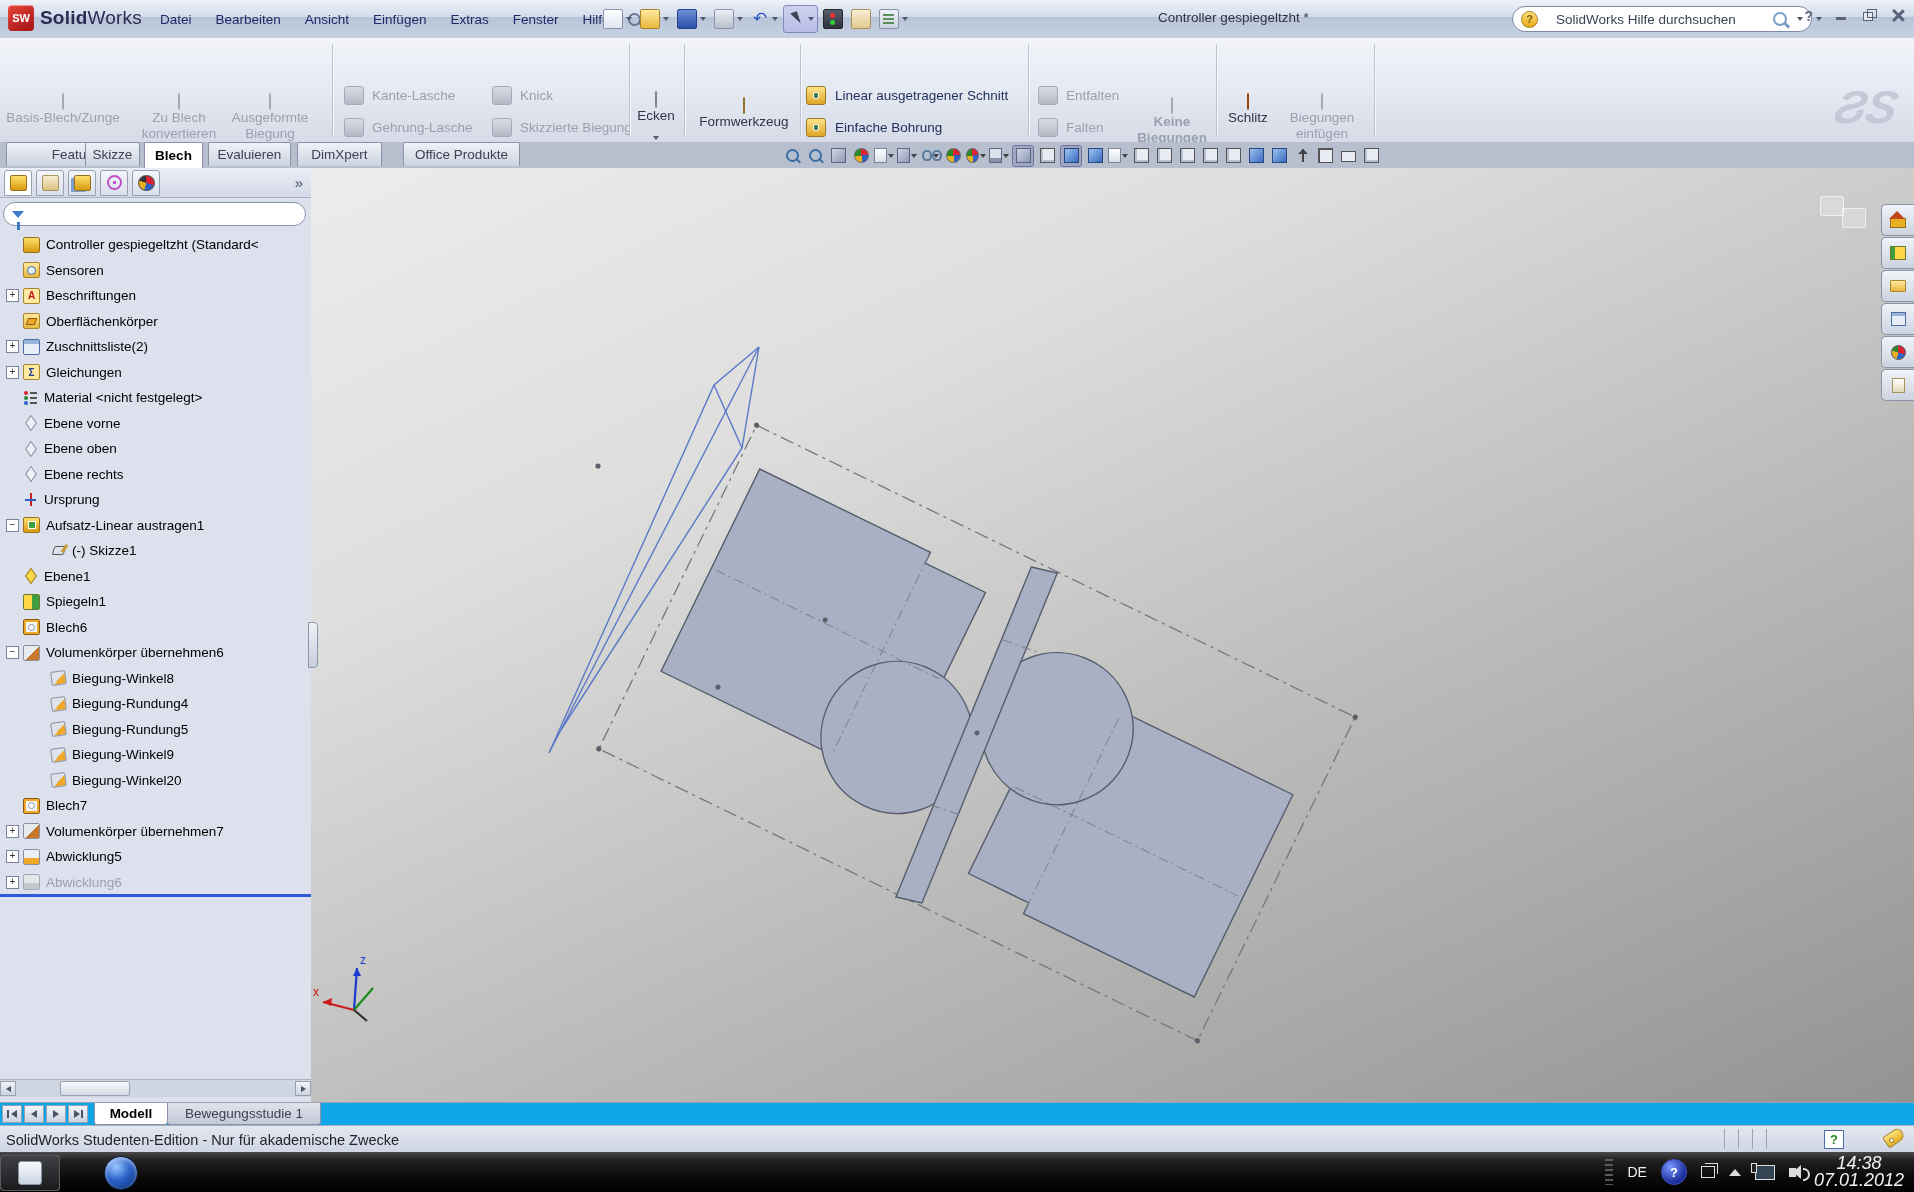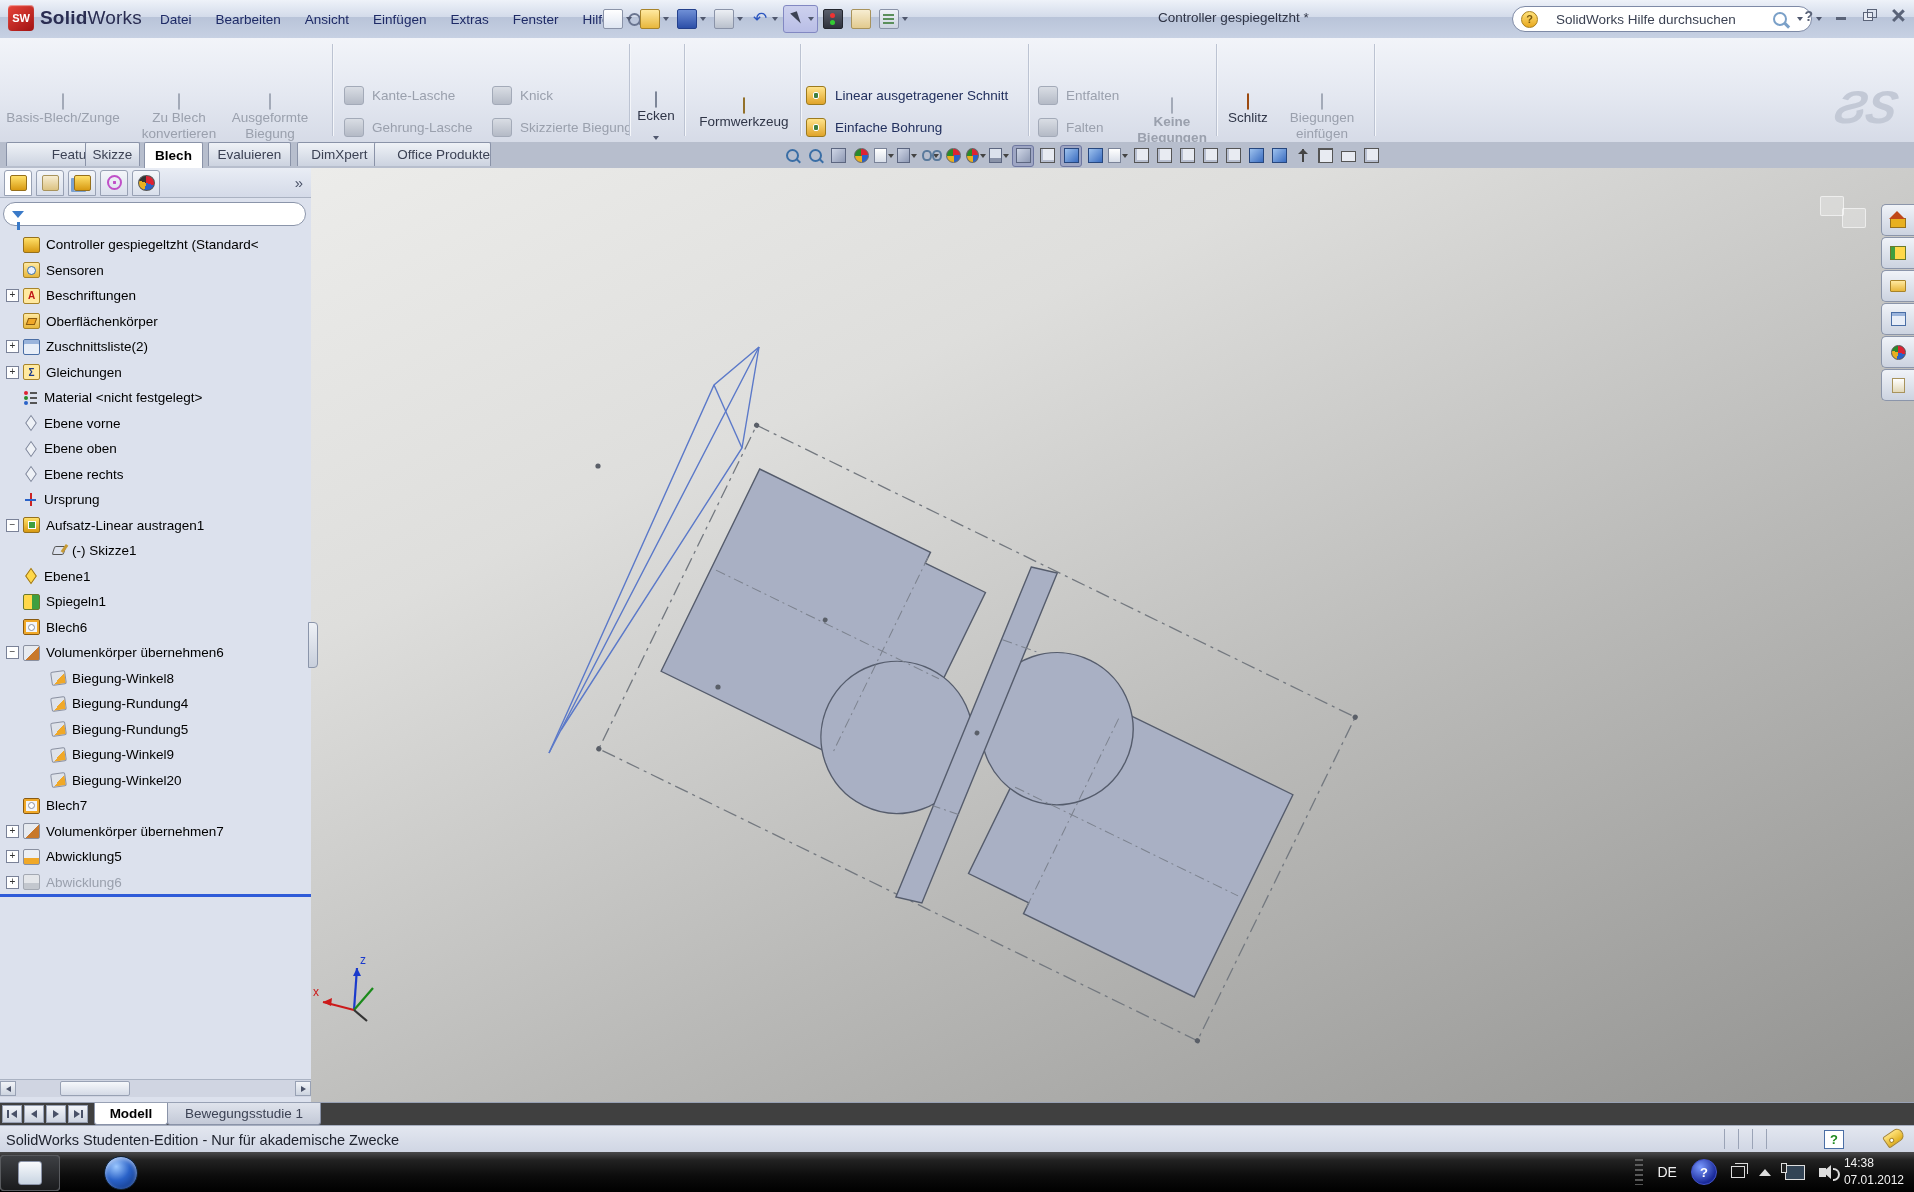--- a/index.html
+++ b/index.html
@@ -192,21 +192,21 @@
   .r-home:before{content:"";position:absolute;left:-2px;top:-8px;border-left:8px solid transparent;border-right:8px solid transparent;border-bottom:8px solid #c04818;}
   .r-lib{width:14px;height:12px;background:linear-gradient(90deg,#3f9f3f 30%,#ffd84a 30%);border:1px solid #6a7a2a;}
   .r-folder{width:14px;height:10px;background:linear-gradient(#ffe9a0,#e8b73c);border:1px solid #a8842a;border-radius:1px;}
   .r-palette{width:13px;height:12px;background:#e8eef8;border:1px solid #4a6ea5;box-shadow:inset 0 3px 0 #9ab4dc;}
   .r-ball{width:13px;height:13px;border-radius:50%;background:conic-gradient(#d23 0 30%,#2a62c8 30% 55%,#e8b020 55% 80%,#2a8a2a 80%);border:1px solid #555;}
   .r-doc{width:11px;height:13px;background:linear-gradient(#fff,#e2d8b8);border:1px solid #a8935c;}
   .corner-ghost{position:absolute;width:22px;height:18px;border:1px solid rgba(255,255,255,.55);
     background:rgba(255,255,255,.25);border-radius:2px;}
 
   
-  .doctabs{position:absolute;left:0;top:1102px;width:1914px;height:23px;background:#404040;border-top:1px solid #98a1b4;}
+  .doctabs{position:absolute;left:0;top:1102px;width:1914px;height:23px;background:#0ea5e9;border-top:1px solid #98a1b4;}
   .vcr{position:absolute;top:2px;width:20px;height:18px;background:linear-gradient(#f2f4f8,#cdd4e0);
     border:1px solid #98a1b4;box-sizing:border-box;}
   .vcr i{position:absolute;left:6px;top:4px;border-top:4px solid transparent;border-bottom:4px solid transparent;}
   .vcr.prev i{border-right:6px solid #4a5268;}
   .vcr.next i{border-left:6px solid #4a5268;}
   .vcr.first i{border-right:6px solid #4a5268;left:8px;}
   .vcr.first:before{content:"";position:absolute;left:4px;top:4px;width:2px;height:8px;background:#4a5268;}
   .vcr.last i{border-left:6px solid #4a5268;left:5px;}
   .vcr.last:before{content:"";position:absolute;right:4px;top:4px;width:2px;height:8px;background:#4a5268;}
   .dtab{position:absolute;top:0px;height:21px;display:flex;align-items:center;justify-content:center;
@@ -245,21 +245,21 @@
   .trayhelp{width:24px;height:24px;border-radius:50%;background:radial-gradient(circle at 35% 30%,#7a9aff,#1a2a9a 70%);
     border:1px solid #45c;color:#fff;font-weight:bold;font-size:13px;display:flex;align-items:center;justify-content:center;}
   .traywin{width:12px;height:10px;border:1.5px solid #ddd;position:relative;}
   .traywin:after{content:"";position:absolute;left:3px;top:-4px;width:12px;height:10px;border-top:1.5px solid #ddd;border-right:1.5px solid #ddd;}
   .trayup{width:0;height:0;border-left:6px solid transparent;border-right:6px solid transparent;border-bottom:7px solid #ddd;}
   .traymon{width:18px;height:13px;border:1.5px solid #ddd;background:#345;position:relative;}
   .traymon:before{content:"";position:absolute;left:-5px;top:-3px;width:4px;height:8px;border:1.5px solid #ddd;background:#222;}
   .trayspk{width:7px;height:9px;background:#ddd;position:relative;margin-right:4px;}
   .trayspk:before{content:"";position:absolute;left:4px;top:-3px;border-top:7px solid transparent;border-bottom:7px solid transparent;border-right:8px solid #ddd;}
   .trayspk:after{content:"";position:absolute;left:14px;top:0px;width:5px;height:9px;border:2px solid #ddd;border-left:none;border-radius:0 8px 8px 0;}
-  .clock{text-align:left;line-height:17px;font-size:12px;color:#f2f2f2;}
+  .clock{text-align:center;line-height:17px;font-size:18px;color:#f2f2f2;font-style:italic;}
 
   svg text{font-family:"Liberation Sans",sans-serif;}
 </style>
 </head>
 <body>
 
 <div id="app">
 
   <div class="titlebar">
     <div class="swlogo">
@@ -442,21 +442,21 @@
       </div>
     <div class="ftab active" style="left:144px;width:57px;">
         <span>Blech</span>
       </div>
     <div class="ftab" style="left:208px;width:81px;">
         <span>Evaluieren</span>
       </div>
     <div class="ftab" style="left:297px;width:83px;">
         <span>DimXpert</span>
       </div>
-    <div class="ftab" style="left:374px;width:115px;justify-content:flex-end;">
+    <div class="ftab" style="left:403px;width:115px;">
         <span>Office Produkte</span>
       </div>
     <div class="vtoolbar">
       <span class="vt">
           <span class="k k-mag"></span>
         </span>
         <span class="vt">
           <span class="k k-mag"></span>
         </span>
         <span class="vt">

